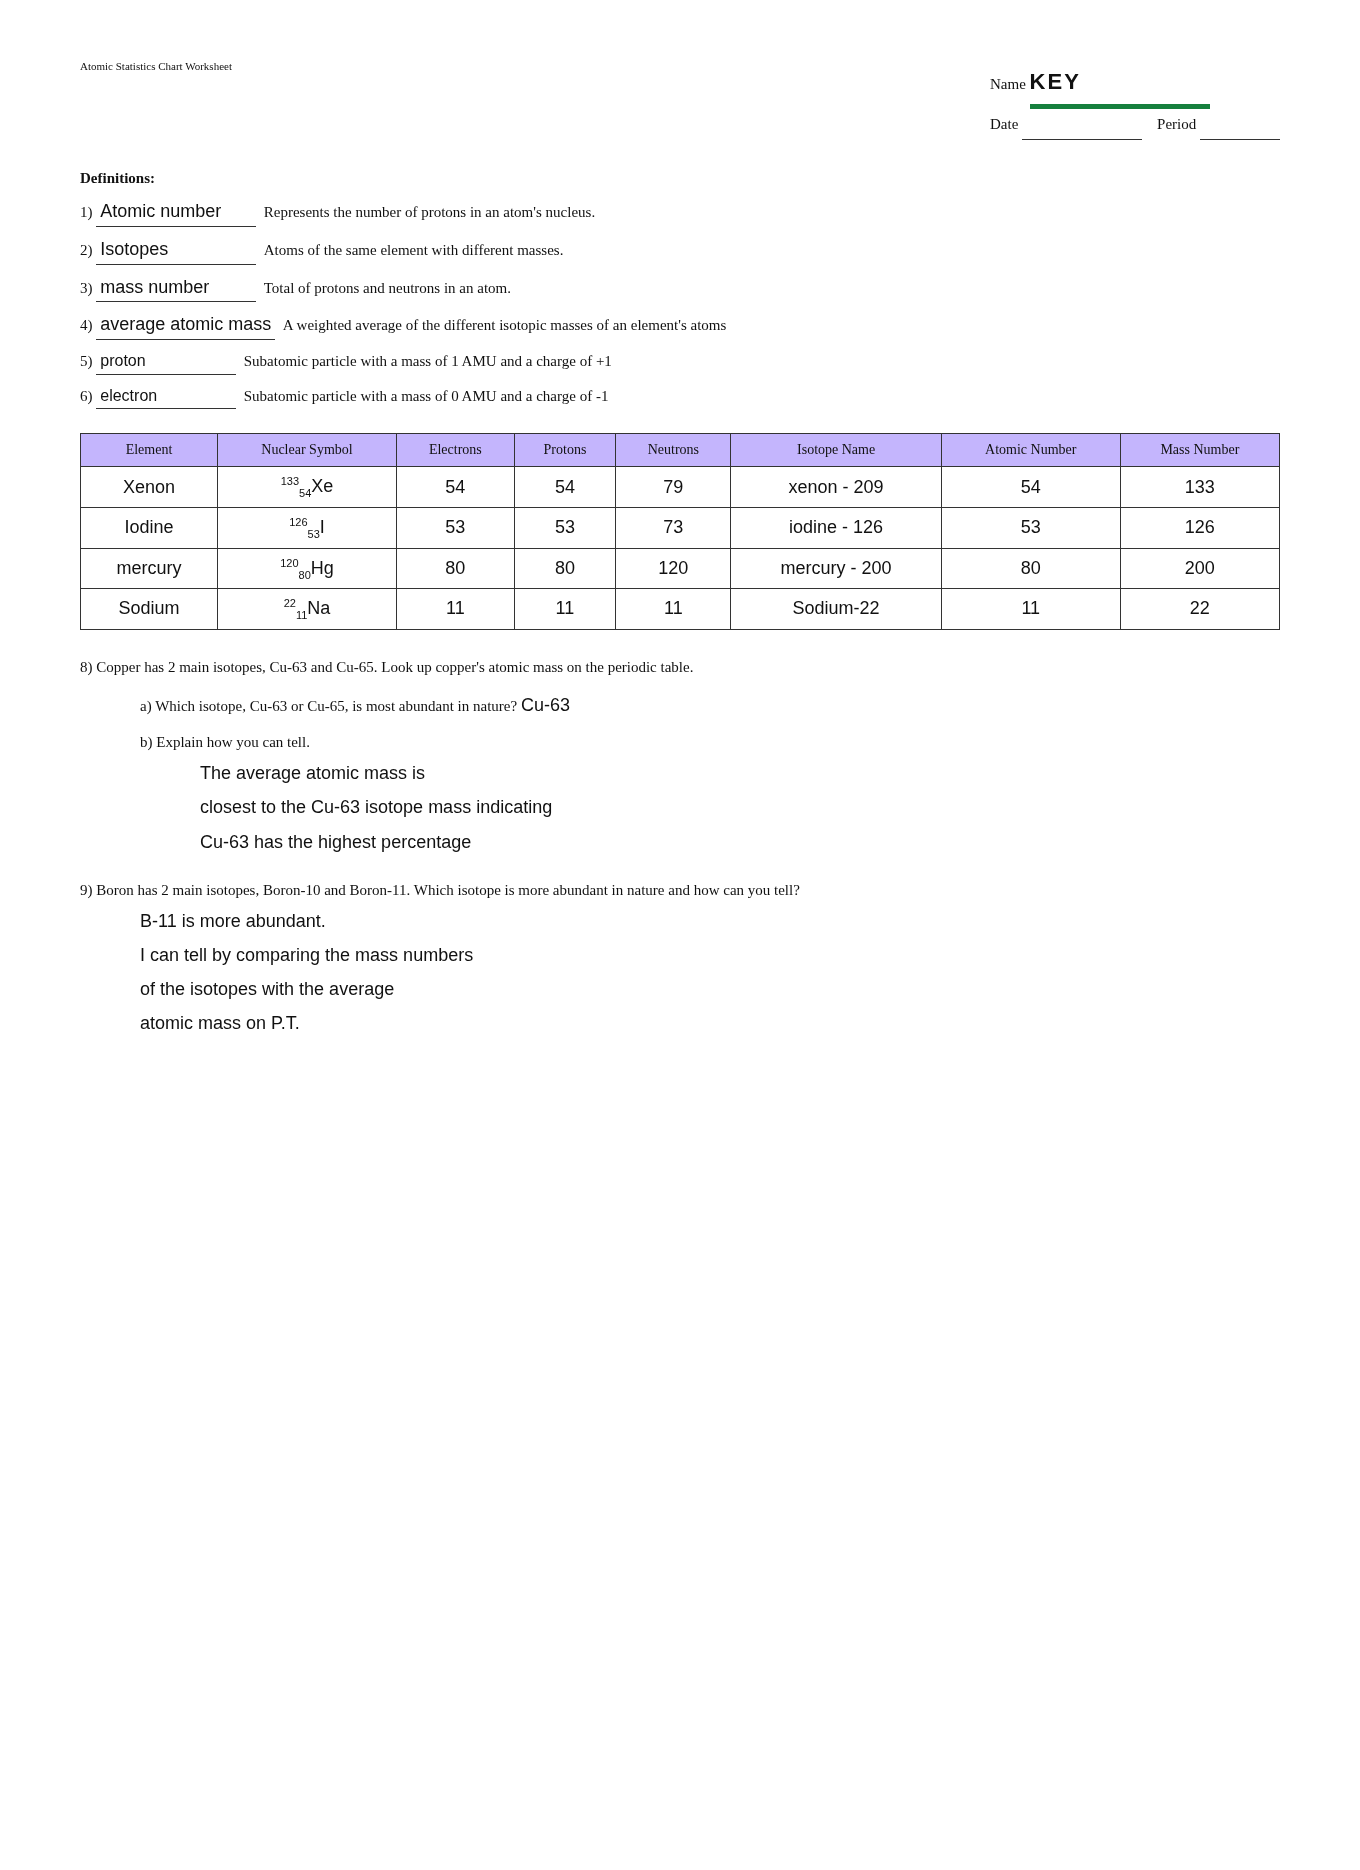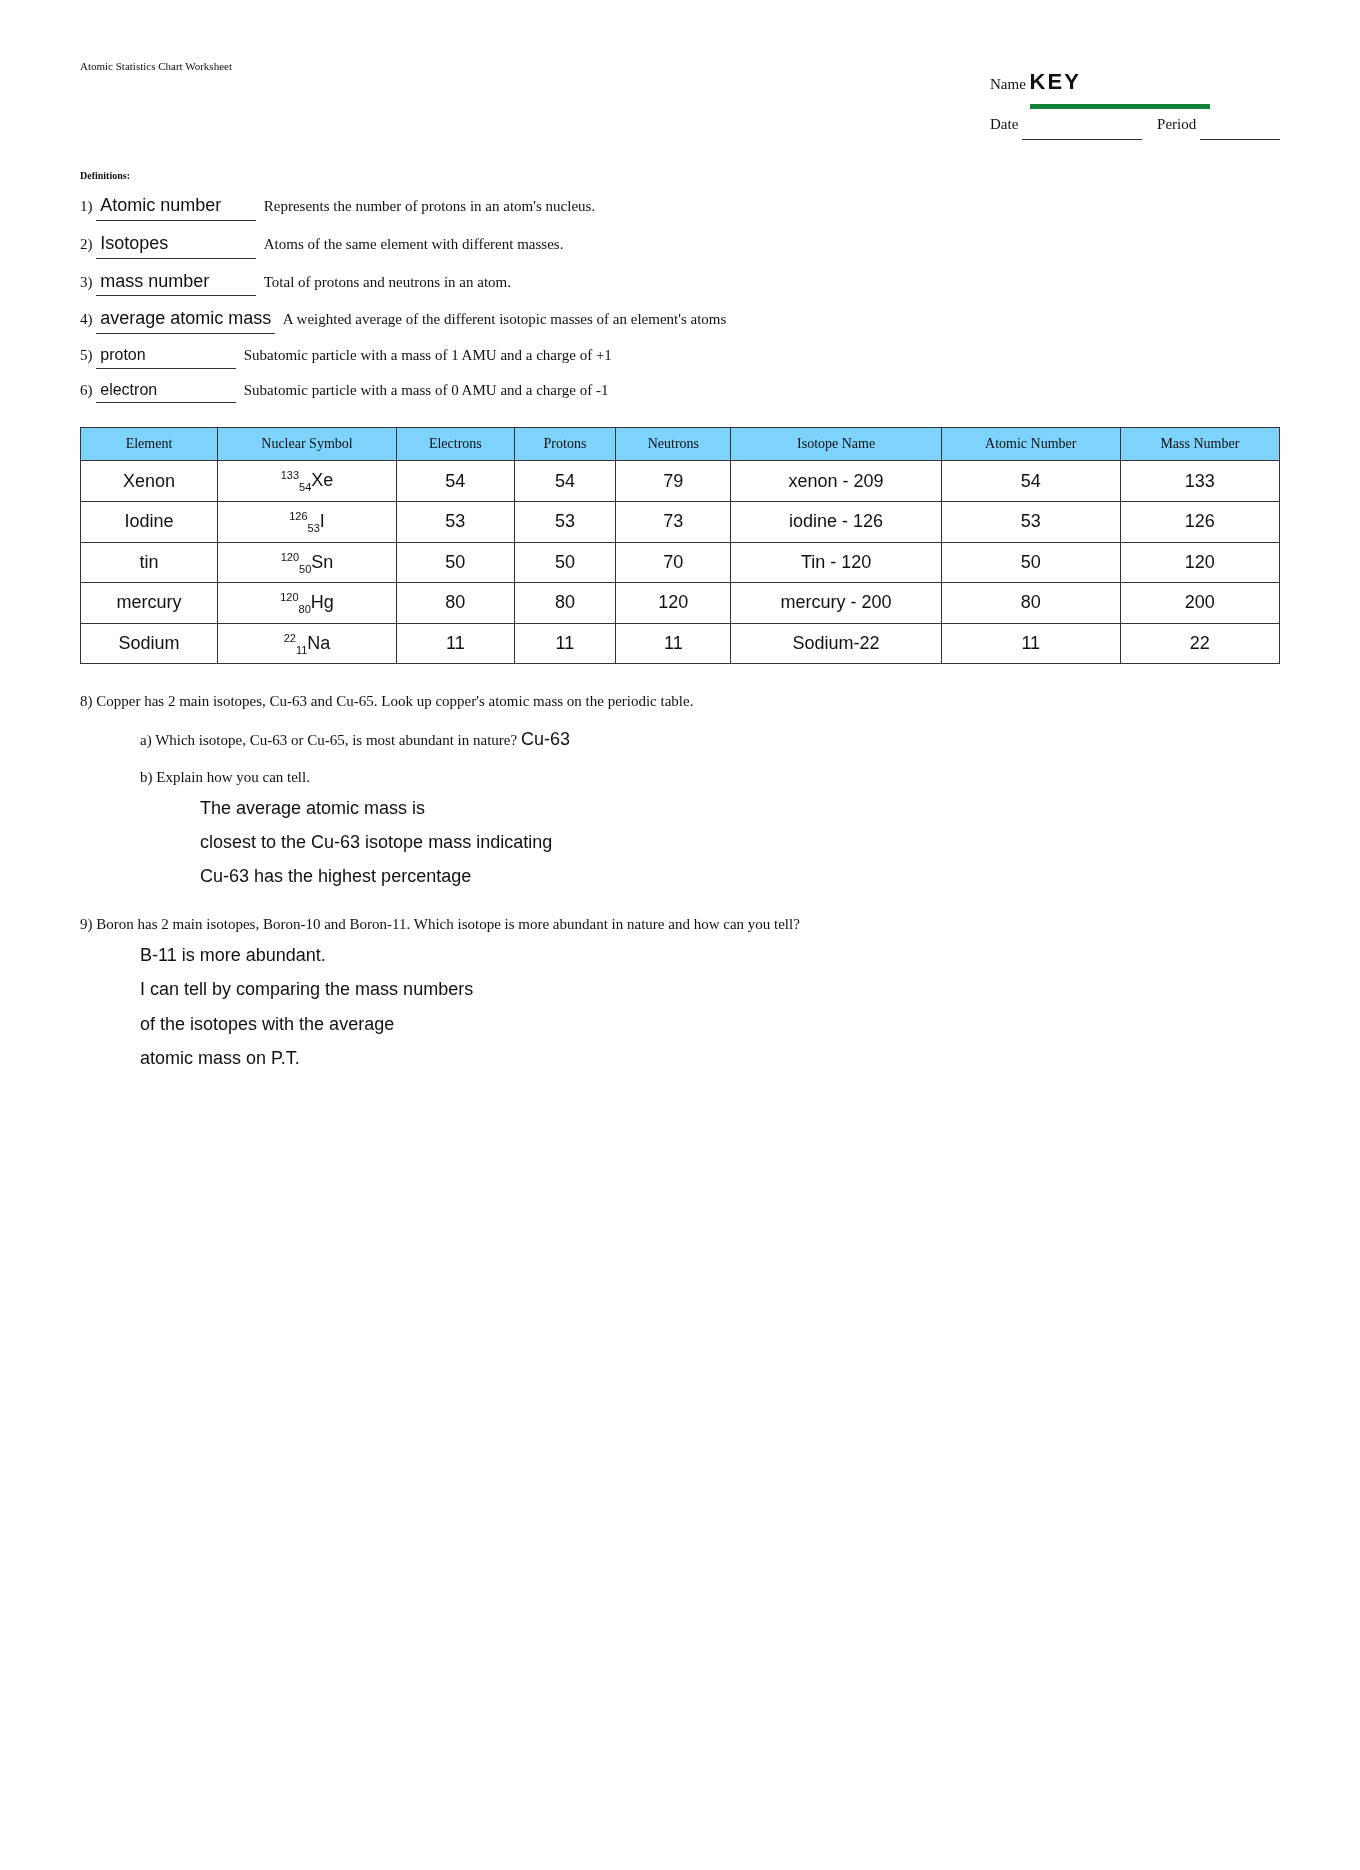--- a/index.html
+++ b/index.html
@@ -43,21 +43,21 @@
       display: inline-block;
       border-bottom: 1px solid #333;
       min-width: 80px;
     }
     .definitions-section {
       margin-bottom: 20px;
     }
     .definitions-title {
       font-weight: bold;
       margin-bottom: 10px;
-      font-size: 10px;
+      font-size: 15px;
     }
     .def-item {
       margin-bottom: 8px;
       font-size: 15px;
       line-height: 1.6;
     }
     .handwritten {
       font-family: 'Brush Script MT', cursive, sans-serif;
       font-size: 18px;
       border-bottom: 1px solid #333;
@@ -91,21 +91,21 @@
       font-size: 14px;
     }
     table th, table td {
       border: 1px solid #333;
       padding: 8px 10px;
       text-align: center;
       vertical-align: middle;
     }
     table th {
       font-weight: normal;
-      background: #7dd3fc;
+      background: #c4b5fd;
     }
     .hw {
       font-family: 'Brush Script MT', cursive, sans-serif;
       font-size: 18px;
     }
     .nuclear-sup {
       font-size: 11px;
       vertical-align: super;
     }
     .nuclear-sub {
@@ -232,32 +232,20 @@
           <span class="hw"><sup class="nuclear-sup">126</sup><sub class="nuclear-sub">53</sub>I</span>
         </td>
         <td><span class="hw">53</span></td>
         <td><span class="hw">53</span></td>
         <td><span class="hw">73</span></td>
         <td><span class="hw">iodine - 126</span></td>
         <td><span class="hw">53</span></td>
         <td><span class="hw">126</span></td>
       </tr>
 
-      <tr>
-        <td><span class="hw">tin</span></td>
-        <td>
-          <span class="hw"><sup class="nuclear-sup">120</sup><sub class="nuclear-sub">50</sub>Sn</span>
-        </td>
-        <td><span class="hw">50</span></td>
-        <td><span class="hw">50</span></td>
-        <td><span class="hw">70</span></td>
-        <td><span class="hw">Tin - 120</span></td>
-        <td><span class="hw">50</span></td>
-        <td><span class="hw">120</span></td>
-      </tr>
 
 
       <tr>
         <td><span class="hw">mercury</span></td>
         <td>
           <span class="hw"><sup class="nuclear-sup">120</sup><sub class="nuclear-sub">80</sub>Hg</span>
         </td>
         <td><span class="hw">80</span></td>
         <td><span class="hw">80</span></td>
         <td><span class="hw">120</span></td>

